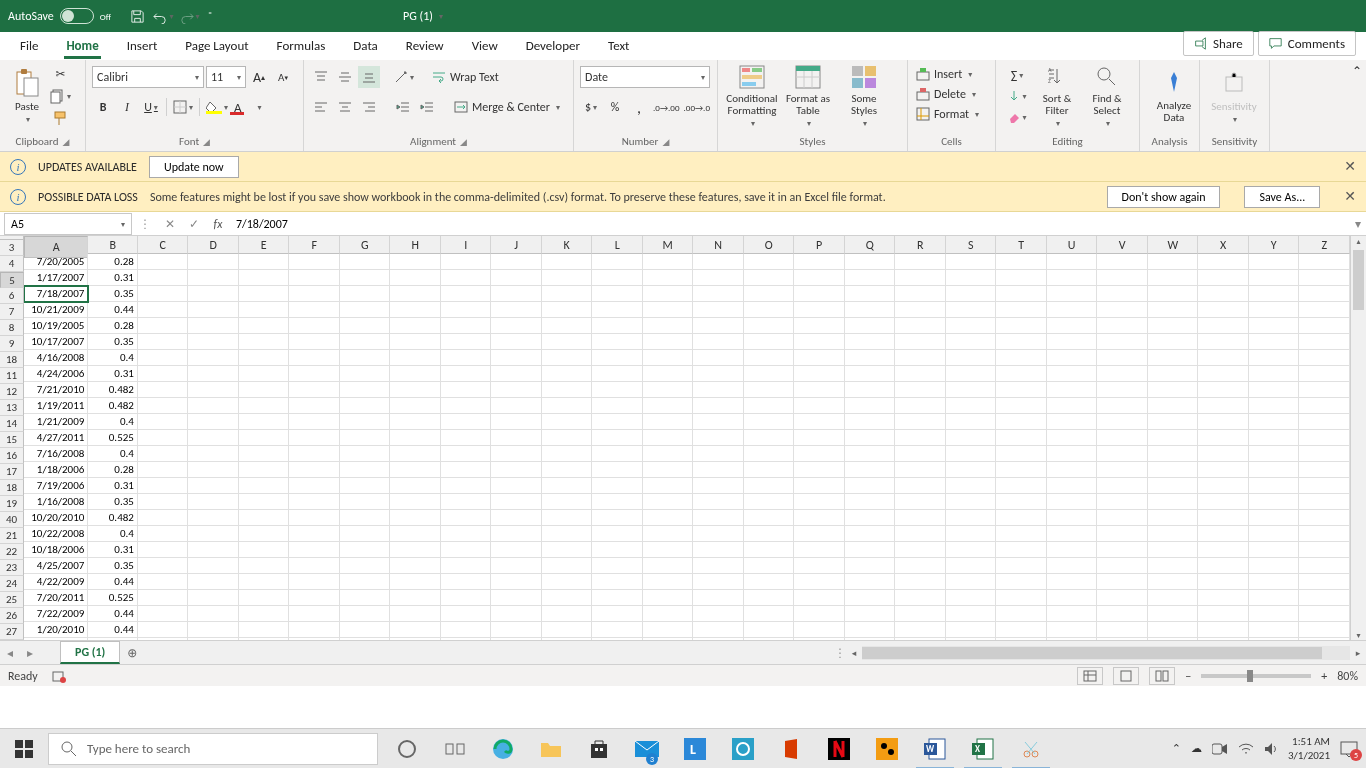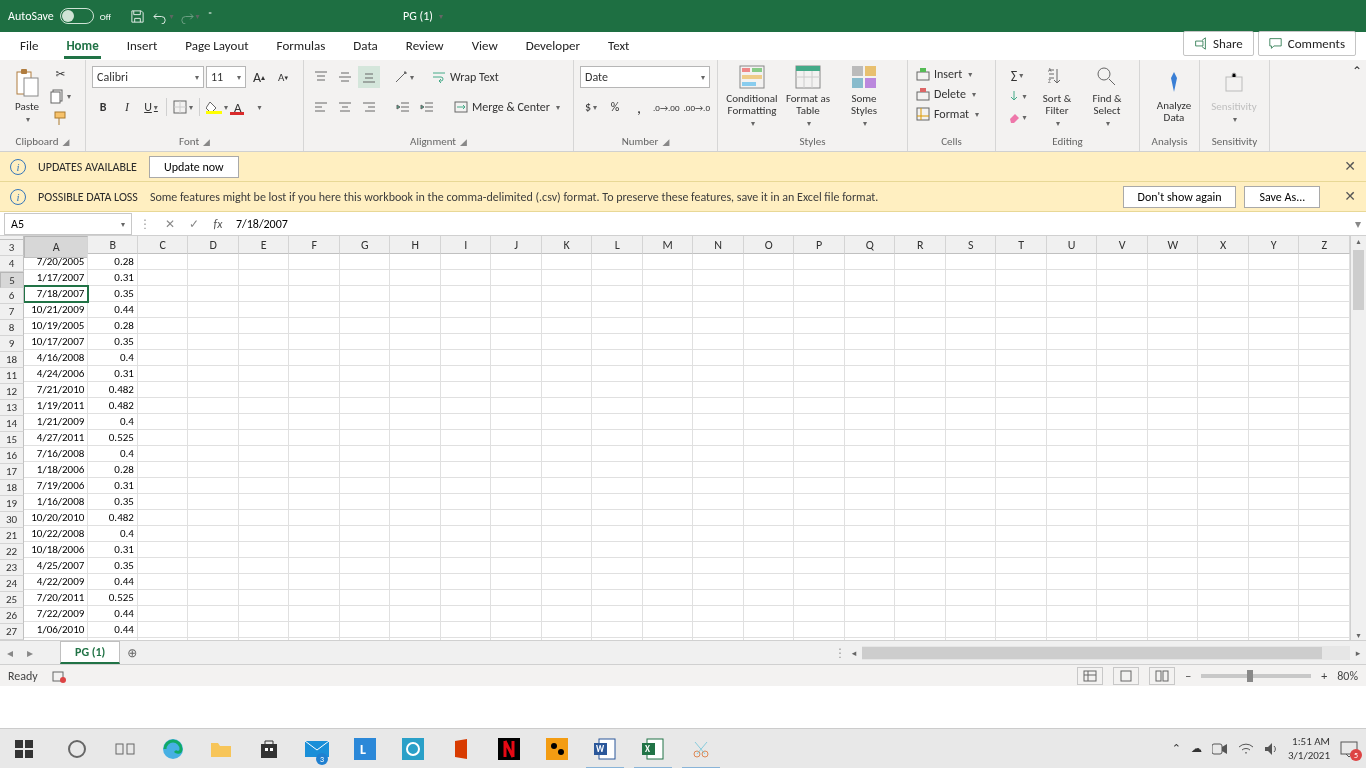--- a/index.html
+++ b/index.html
@@ -509,22 +509,22 @@
 
 <div class="msgbar">
   <div class="info-ico">i</div>
   <span class="title">UPDATES AVAILABLE</span>
   <button class="btn-pill">Update now</button>
   <span class="close">✕</span>
 </div>
 <div class="msgbar">
   <div class="info-ico">i</div>
   <span class="title">POSSIBLE DATA LOSS</span>
-  <span>Some features might be lost if you here this workbook in the comma-delimited (.csv) format. To preserve these features, save it in an Excel file format.</span>
-  <div style="margin-left:auto;display:flex;gap:8px;">
+  <span>Some features might be lost if you save show workbook in the comma-delimited (.csv) format. To preserve these features, save it in an Excel file format.</span>
+  <div style="margin-left:auto;display:flex;gap:24px;">
     <button class="btn-pill">Don't show again</button>
     <button class="btn-pill">Save As...</button>
   </div>
   <span class="close" style="margin-left:12px;">✕</span>
 </div>
 
 <div class="fbar">
   <div class="namebox">
       <span>A5</span>
       <span class="caret">▾</span>
@@ -551,21 +551,21 @@
         <div class="rowhdr">18</div>
         <div class="rowhdr">11</div>
         <div class="rowhdr">12</div>
         <div class="rowhdr">13</div>
         <div class="rowhdr">14</div>
         <div class="rowhdr">15</div>
         <div class="rowhdr">16</div>
         <div class="rowhdr">17</div>
         <div class="rowhdr">18</div>
         <div class="rowhdr">19</div>
-        <div class="rowhdr">30</div>
+        <div class="rowhdr">40</div>
         <div class="rowhdr">21</div>
         <div class="rowhdr">22</div>
         <div class="rowhdr">23</div>
         <div class="rowhdr">24</div>
         <div class="rowhdr">25</div>
         <div class="rowhdr">26</div>
         <div class="rowhdr">27</div>
       </div>
   </div>
   <div style="display:flex;flex-direction:column;flex:1;overflow:hidden;">
@@ -1236,21 +1236,21 @@
           <div class="cell r" style="width: 51px;"></div>
           <div class="cell r" style="width: 51px;"></div>
           <div class="cell r" style="width: 51px;"></div>
           <div class="cell r" style="width: 51px;"></div>
           <div class="cell r" style="width: 51px;"></div>
           <div class="cell r" style="width: 51px;"></div>
           <div class="cell r" style="width: 51px;"></div>
           <div class="cell r" style="width: 51px;"></div>
         </div>
         <div class="cellrow">
-          <div class="cell r" style="width: 65px;">1/06/2010</div>
+          <div class="cell r" style="width: 65px;">1/20/2010</div>
           <div class="cell r" style="width: 50px;">0.44</div>
           <div class="cell r" style="width: 51px;"></div>
           <div class="cell r" style="width: 51px;"></div>
           <div class="cell r" style="width: 51px;"></div>
           <div class="cell r" style="width: 51px;"></div>
           <div class="cell r" style="width: 51px;"></div>
           <div class="cell r" style="width: 51px;"></div>
           <div class="cell r" style="width: 51px;"></div>
           <div class="cell r" style="width: 51px;"></div>
           <div class="cell r" style="width: 51px;"></div>
@@ -1361,20 +1361,27 @@
 
 <div class="taskbar">
   <div class="start">
       <svg width="18" height="18">
         <rect x="0" y="0" width="8" height="8" fill="#333"></rect>
         <rect x="10" y="0" width="8" height="8" fill="#333"></rect>
         <rect x="0" y="10" width="8" height="8" fill="#333"></rect>
         <rect x="10" y="10" width="8" height="8" fill="#333"></rect>
       </svg>
     </div>
+  <div class="searchbox">
+      <svg width="16" height="16">
+        <circle cx="6" cy="6" r="5" fill="none" stroke="#666"></circle>
+        <path stroke="#666" d="M10 10l5 5"></path>
+      </svg>
+      <span>Type here to search</span>
+    </div>
   <div class="apps">
     <div class="app">
         <svg width="20" height="20">
           <circle cx="10" cy="10" r="8" fill="none" stroke="#666" stroke-width="2"></circle>
         </svg>
       </div>
     <div class="app">
         <svg width="20" height="16">
           <rect x="1" y="3" width="7" height="10" fill="none" stroke="#666"></rect>
           <rect x="12" y="3" width="7" height="10" fill="none" stroke="#666"></rect>

